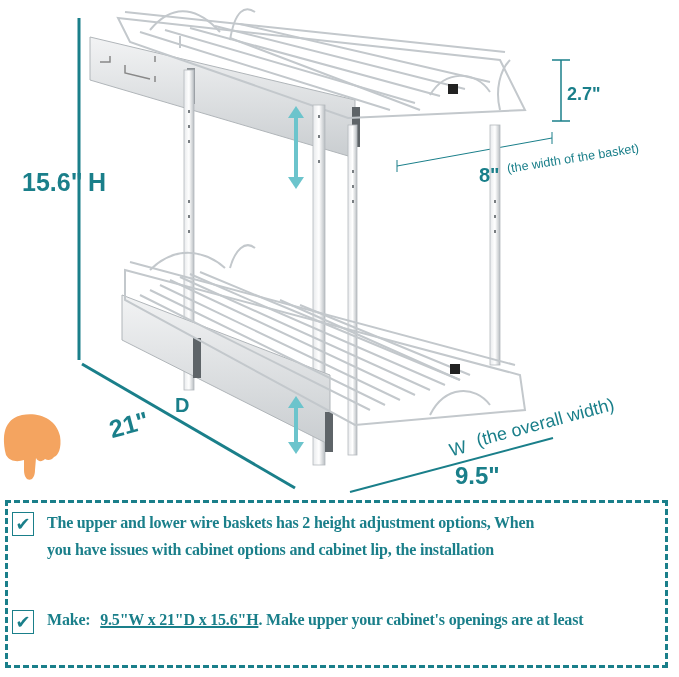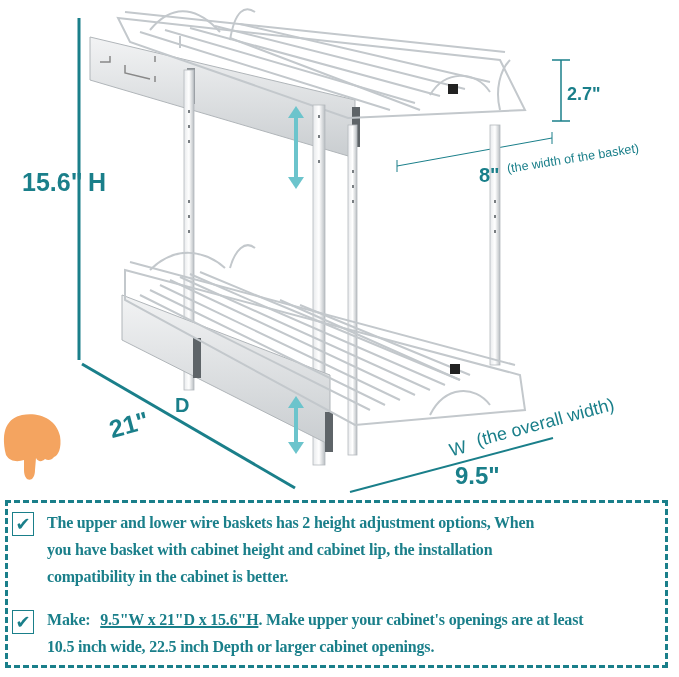--- a/index.html
+++ b/index.html
@@ -129,22 +129,20 @@
 
   <div class="dim" style="left:479px;top:164px;font-size:20px;">8"</div>
   <div class="dim-sub" style="left:506px;top:162px;font-size:12.5px;transform:rotate(-9deg);transform-origin:left top;">(the width of the basket)</div>
 
   <div class="dim" style="left:567px;top:84px;font-size:18px;">2.7"</div>
 
   <div class="note-box"></div>
 
   <div class="check" style="left:12px;top:512px;">✔</div>
   <div class="note" style="left:47px;top:510px;">The upper and lower wire baskets has 2 height adjustment options, When</div>
-  <div class="note" style="left:47px;top:537px;">you have basket with cabinet height and cabinet lip, the installation</div>
-  <div class="note" style="left:47px;top:564px;">compatibility in the cabinet is better.</div>
+  <div class="note" style="left:47px;top:537px;">you have issues with cabinet options and cabinet lip, the installation</div>
 
   <div class="check" style="left:12px;top:610px;">✔</div>
   <div class="note" style="left:47px;top:607px;">
     <span>Make: </span><span style="display:inline-block;width:6px;"></span><span class="u">9.5"W x 21"D x 15.6"H</span><span>. Make upper your cabinet's openings are at least</span>
   </div>
-  <div class="note" style="left:47px;top:634px;">10.5 inch wide, 22.5 inch Depth or larger cabinet openings.</div>
 
 </div>
 
 </body></html>

